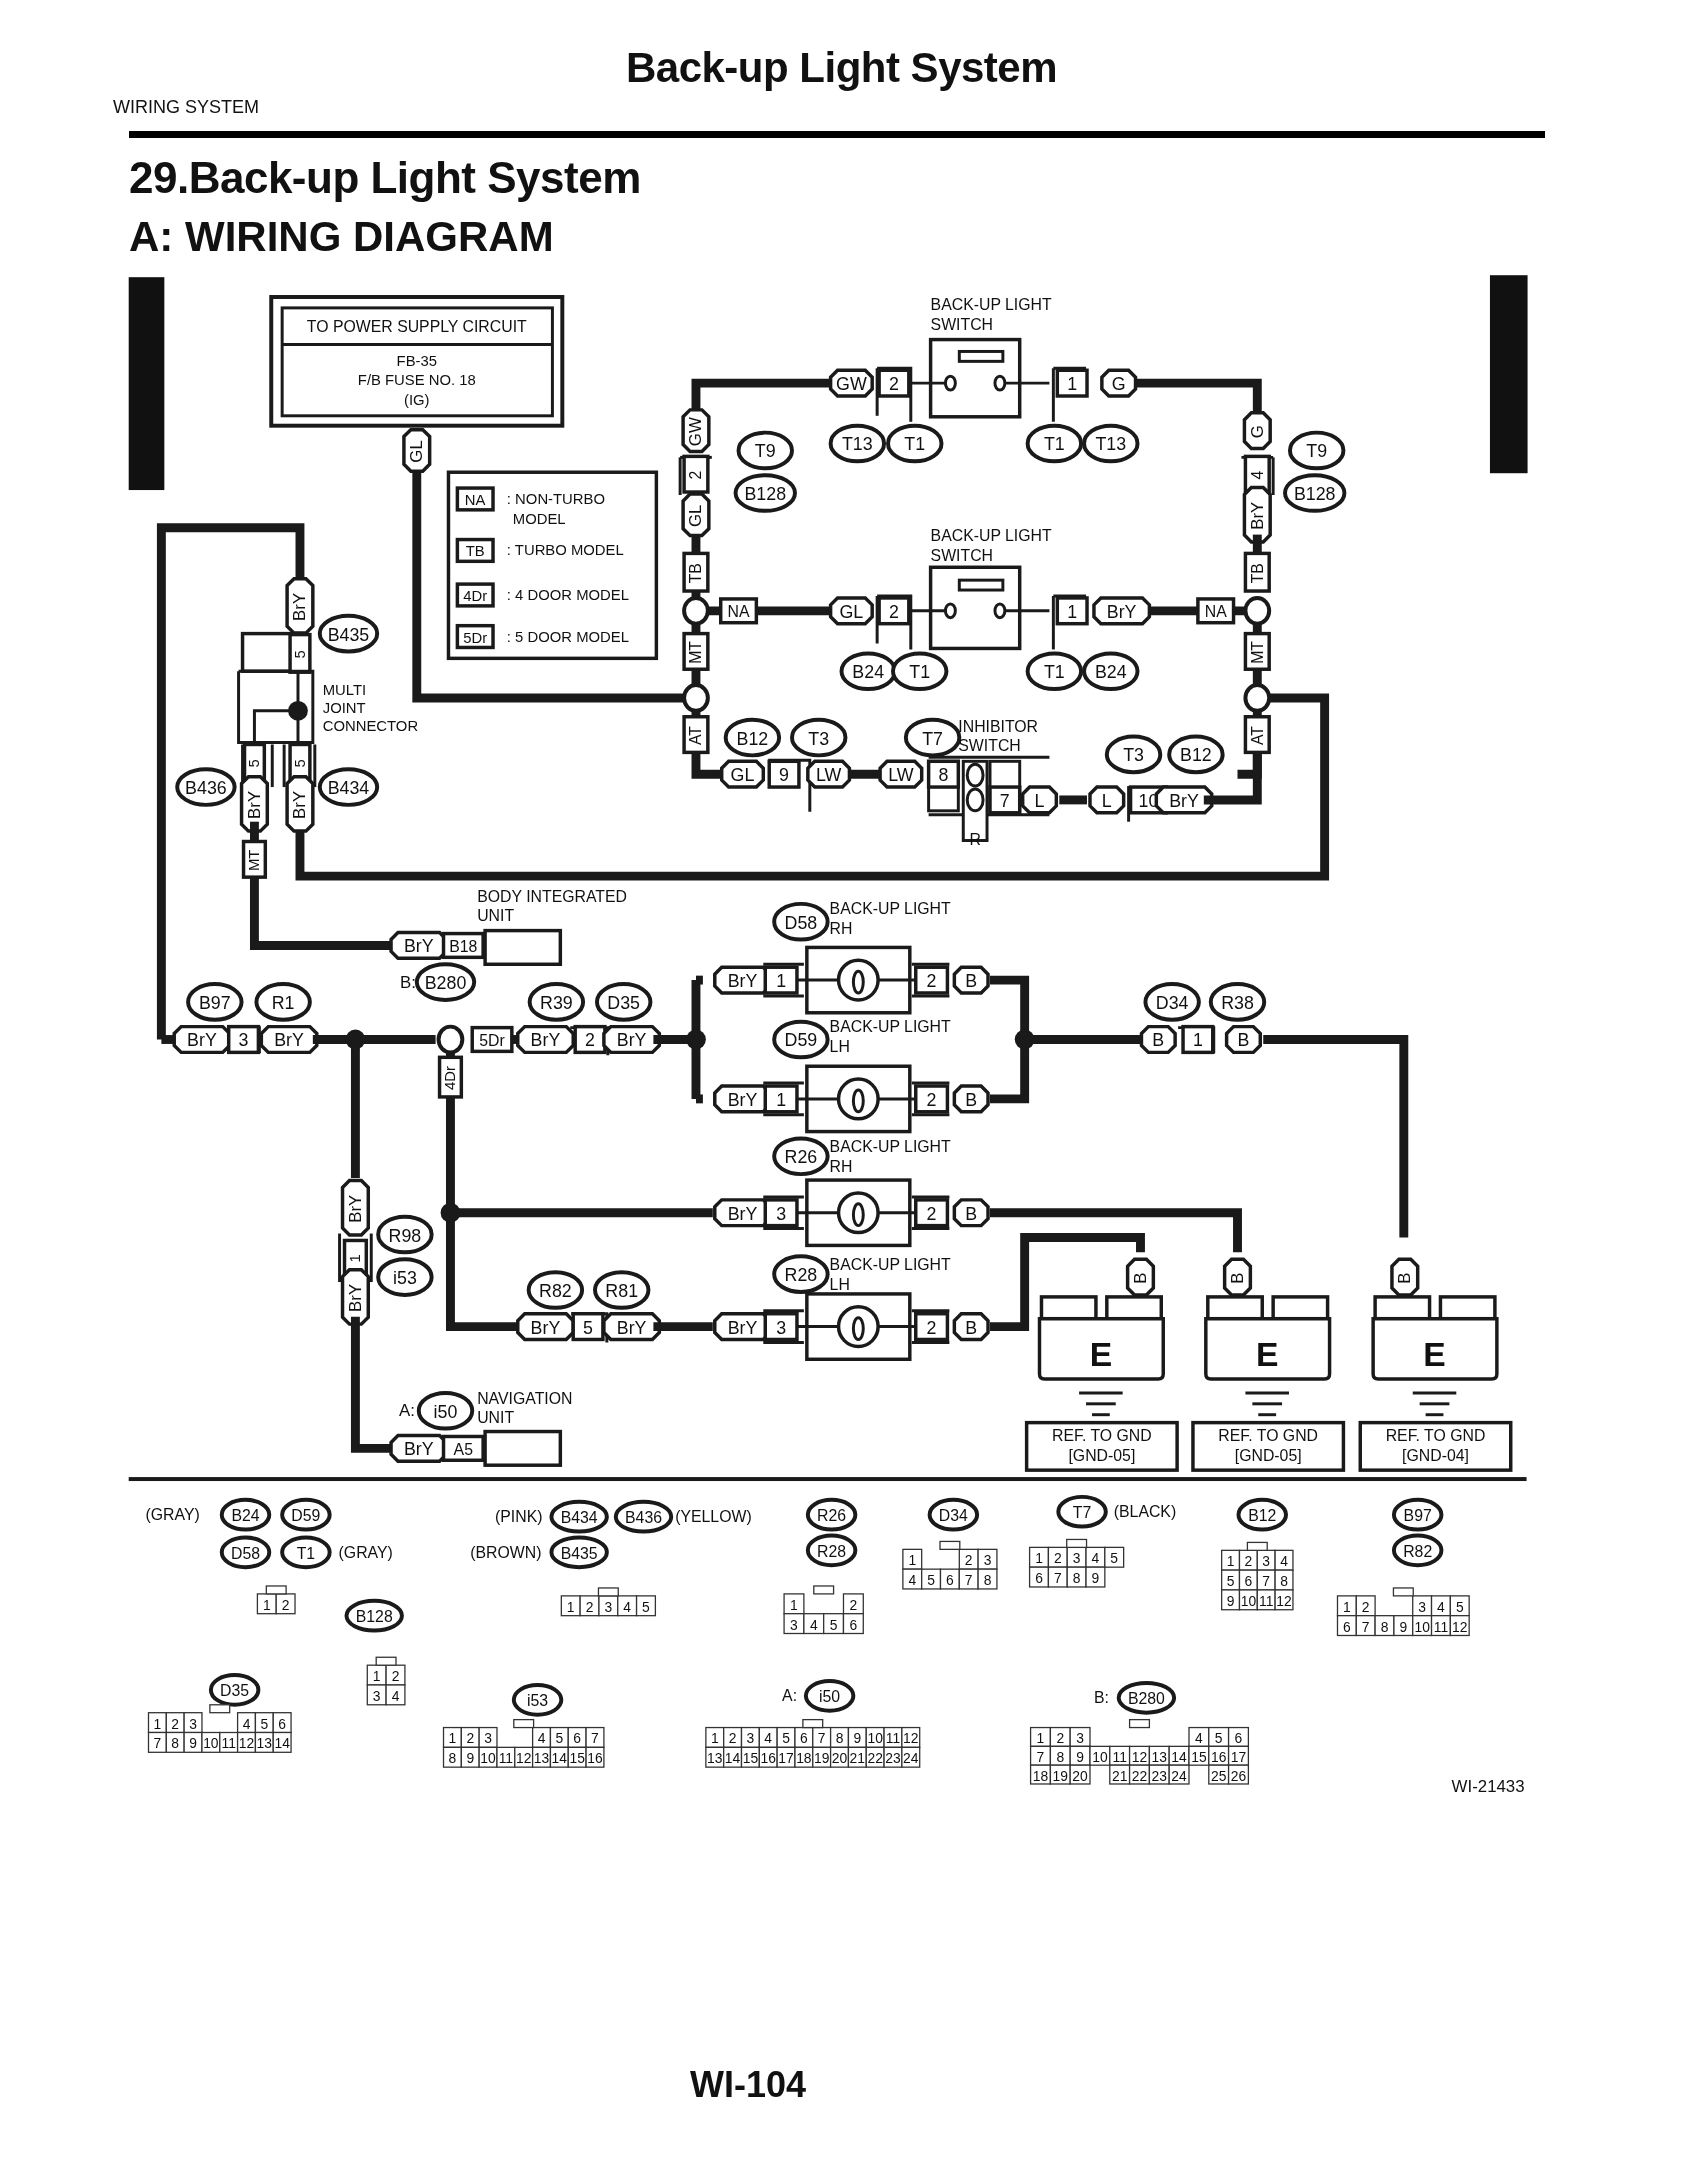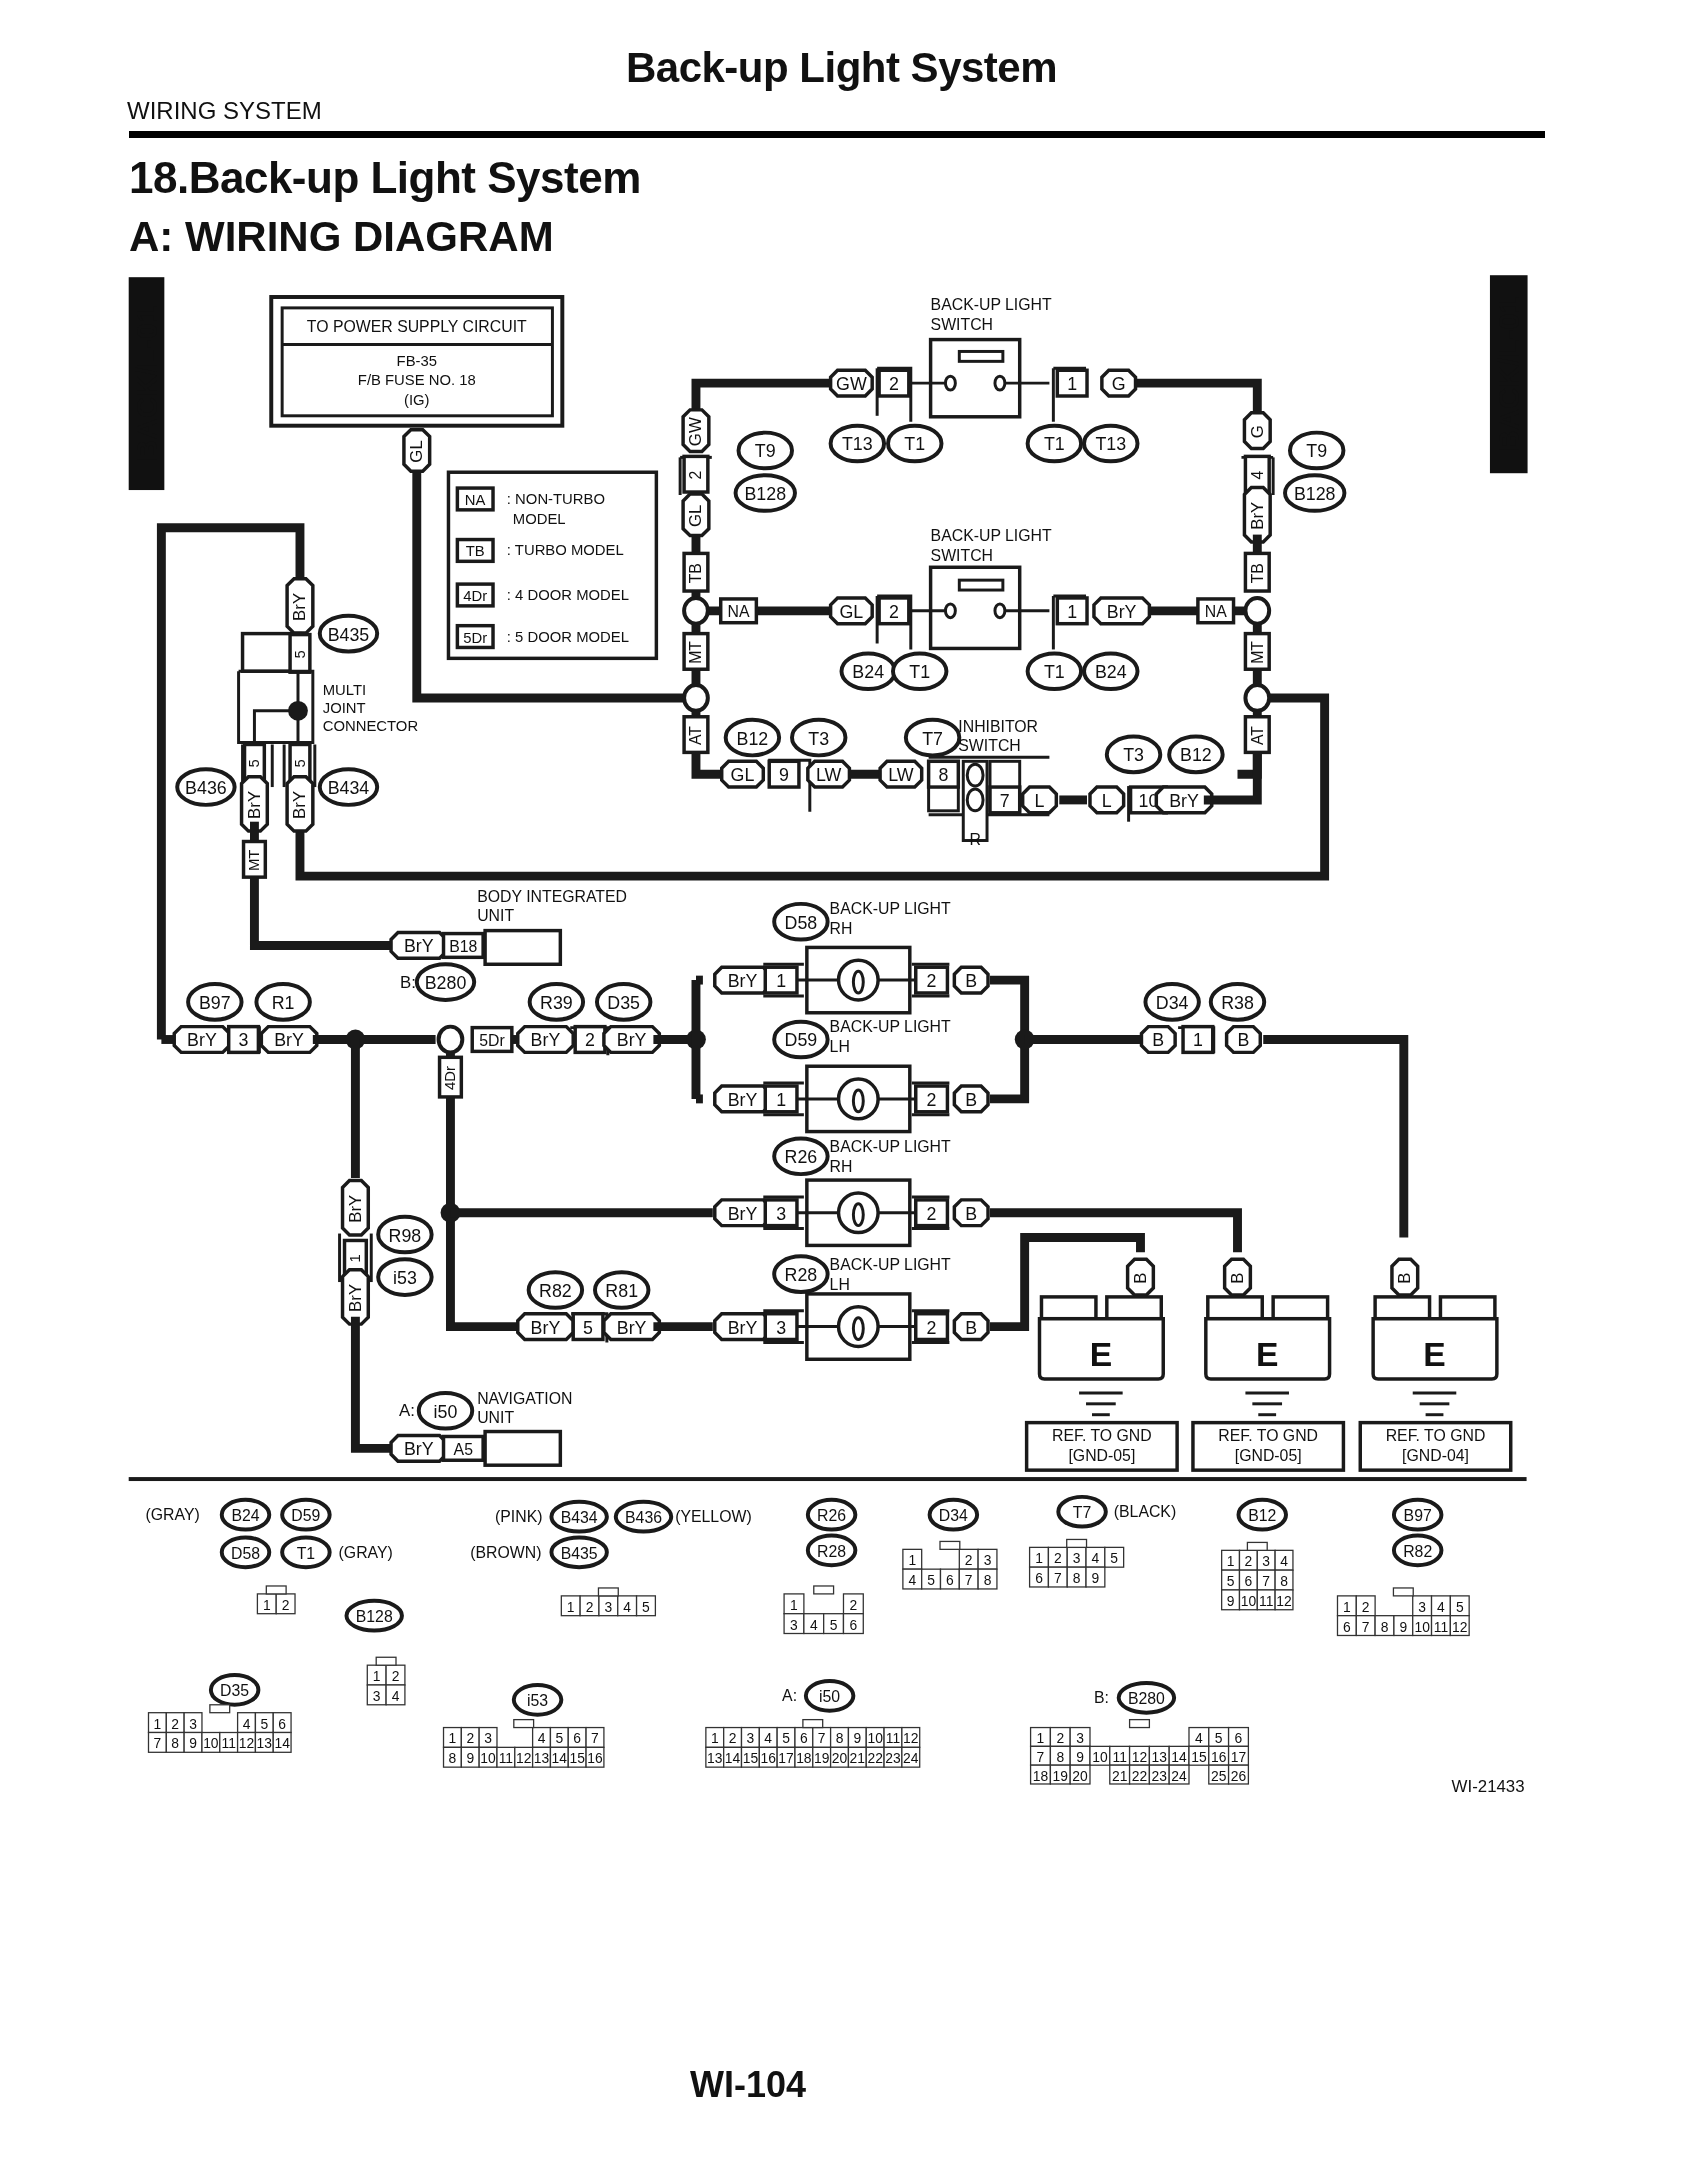--- a/index.html
+++ b/index.html
@@ -1,32 +1,32 @@
 <!DOCTYPE html>
 <html><head>
 <meta charset="utf-8">
 <style>
   html,body{margin:0;padding:0;background:#fff;}
   body{width:1683px;height:2178px;position:relative;overflow:hidden;font-family:"Liberation Sans",sans-serif;color:#111;}
   .page-header-title{position:absolute;left:0;width:1683px;top:44px;text-align:center;font-size:42px;font-weight:bold;letter-spacing:-0.5px;}
-  .section-label{position:absolute;left:127px;top:97px;font-size:24px;}
+  .section-label{position:absolute;left:113px;top:97px;font-size:18px;}
   .header-rule{position:absolute;left:129px;top:131px;width:1416px;height:7px;background:#000;}
   .chapter-title{position:absolute;left:129px;top:153px;font-size:44px;font-weight:bold;letter-spacing:-0.5px;}
   .sub-title{position:absolute;left:129px;top:213px;font-size:42px;font-weight:bold;}
   .diagram{position:absolute;left:0;top:0;}
   .page-number{position:absolute;left:0;width:1496px;top:2064px;text-align:center;font-size:36px;font-weight:bold;}
   svg text{font-family:"Liberation Sans",sans-serif;fill:#111;}
 </style>
 </head>
 <body>
 
 <div class="page-header-title">Back-up Light System</div>
 <div class="section-label">WIRING SYSTEM</div>
 <div class="header-rule"></div>
-<div class="chapter-title">18.Back-up Light System</div>
+<div class="chapter-title">29.Back-up Light System</div>
 <div class="sub-title">A:  WIRING DIAGRAM</div>
 
 <svg class="diagram" id="diagram" width="1683" height="2178" viewBox="0 0 1700 2200" xmlns="http://www.w3.org/2000/svg">
     <rect x="130" y="280" width="36" height="215" fill="#111"></rect>
     <text x="148" y="387.5" font-size="30" text-anchor="middle" dominant-baseline="central" font-weight="bold" fill="#fff" transform="rotate(-90 148 387.5)">BACK/L-01</text>
     <rect x="1505" y="278" width="38" height="200" fill="#111"></rect>
     <text x="1524" y="378" font-size="30" text-anchor="middle" dominant-baseline="central" font-weight="bold" fill="#fff" transform="rotate(-90 1524 378)">BACK/L-01</text>
     <rect x="274" y="300" width="294" height="130" fill="#fff" stroke="#1a1a1a" stroke-width="4"></rect>
     <rect x="285" y="311" width="273" height="109" fill="#fff" stroke="#1a1a1a" stroke-width="3"></rect>
     <polyline points="285,348 558,348" fill="none" stroke="#1a1a1a" stroke-width="3" stroke-linejoin="miter"></polyline>

